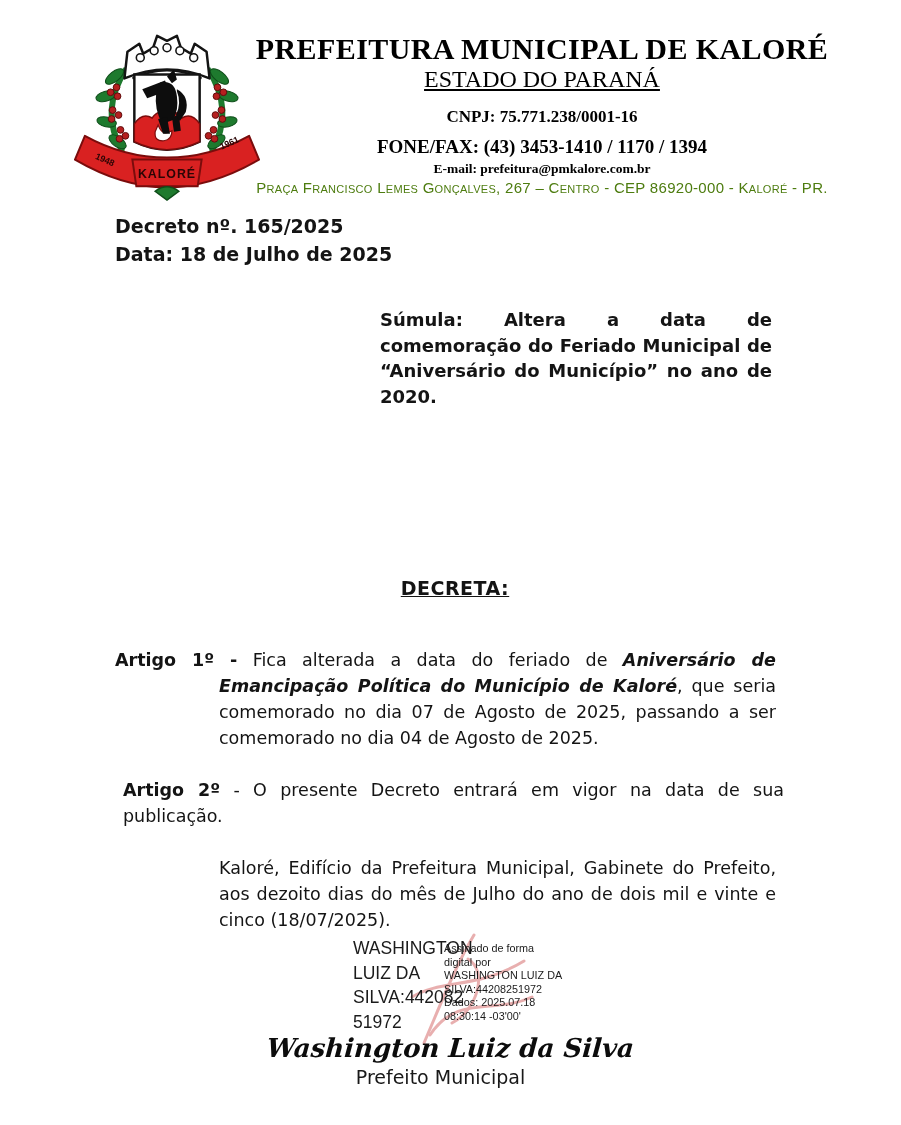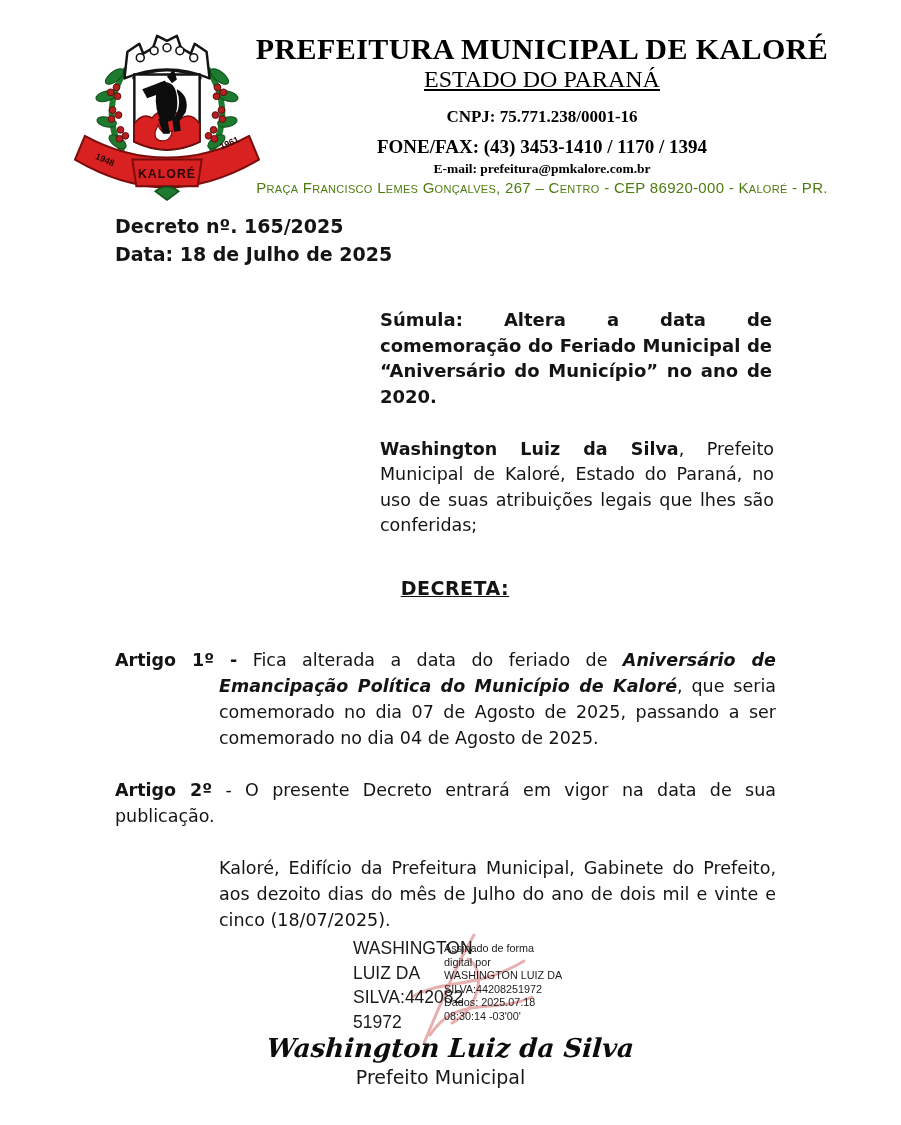--- a/index.html
+++ b/index.html
@@ -17,21 +17,21 @@
   .h-phone{font-family:"Liberation Serif",serif;font-weight:700;font-size:19px;margin-top:9px;}
   .h-email{font-family:"Liberation Serif",serif;font-weight:700;font-size:13.5px;margin-top:3px;}
   .h-addr{font-family:"Liberation Sans",sans-serif;font-size:15px;font-variant:small-caps;letter-spacing:.3px;margin-top:2px;color:#4d7c0f;}
   
   .decree-num{position:absolute;left:115px;top:212px;font-weight:700;font-size:19px;line-height:28px;}
   .sumula{position:absolute;left:380px;top:289px;width:392px;font-weight:700;font-size:18px;line-height:25.5px;text-align:justify;}
   .preamble{position:absolute;left:380px;top:419px;width:394px;font-size:17.5px;line-height:25.5px;text-align:justify;}
   .decreta{position:absolute;left:125px;top:577px;width:660px;text-align:center;font-weight:700;font-size:19px;letter-spacing:.5px;}
   .decreta span{text-decoration:underline;}
   .article1{position:absolute;left:115px;top:629px;width:661px;font-size:17.5px;line-height:26px;text-align:justify;padding-left:104px;text-indent:-104px;box-sizing:border-box;}
-  .article2{position:absolute;left:115px;top:759px;width:661px;font-size:17.5px;line-height:26px;text-align:justify;}
+  .article2{position:absolute;left:123px;top:759px;width:661px;font-size:17.5px;line-height:26px;text-align:justify;}
   .closing{position:absolute;left:219px;top:837px;width:557px;font-size:17.5px;line-height:26px;text-align:justify;}
   .b{font-weight:700;}
   .bi{font-weight:700;font-style:italic;}
   
   .digital-sig{position:absolute;left:316px;top:933px;width:260px;height:108px;}
   .sig-flourish{position:absolute;left:92px;top:-2px;width:140px;height:118px;z-index:0;}
   .sig-big{position:absolute;left:0;top:3px;width:132px;z-index:1;
     font-family:"Liberation Sans",sans-serif;font-size:17.5px;line-height:24.5px;color:#1b1b1b;white-space:pre-line;margin-left:37px;}
   .sig-small{position:absolute;left:128px;top:9px;width:130px;z-index:1;
     font-family:"Liberation Sans",sans-serif;font-size:10.8px;line-height:13.6px;color:#1b1b1b;white-space:pre-line;}
@@ -131,21 +131,20 @@
     <div class="h-addr">Praça Francisco Lemes Gonçalves, 267 – Centro - CEP 86920-000 - Kaloré - PR.</div>
   </div>
 
   <div class="decree-num">
     <div>Decreto nº. 165/2025</div>
     <div>Data: 18 de Julho de 2025</div>
   </div>
 
   <p class="sumula">Súmula: Altera a data de comemoração do Feriado Municipal de “Aniversário do Município” no ano de 2020.</p>
 
-  <p class="preamble"><span class="b">Washington Luiz da Silva</span><span>, Prefeito Municipal de Kaloré, Estado do Paraná, no uso de suas atribuições legais que lhes são conferidas;</span></p>
 
   <div class="decreta"><span>DECRETA:</span></div>
 
   <p class="article1">
     <span class="b">Artigo 1º -</span>
     <span>Fica alterada a data do feriado de</span>
     <span class="bi">Aniversário de Emancipação Política do Município de Kaloré</span><span>, que seria comemorado no dia 07 de Agosto de 2025, passando a ser comemorado no dia 04 de Agosto de 2025.</span>
   </p>
 
   <p class="article2">

